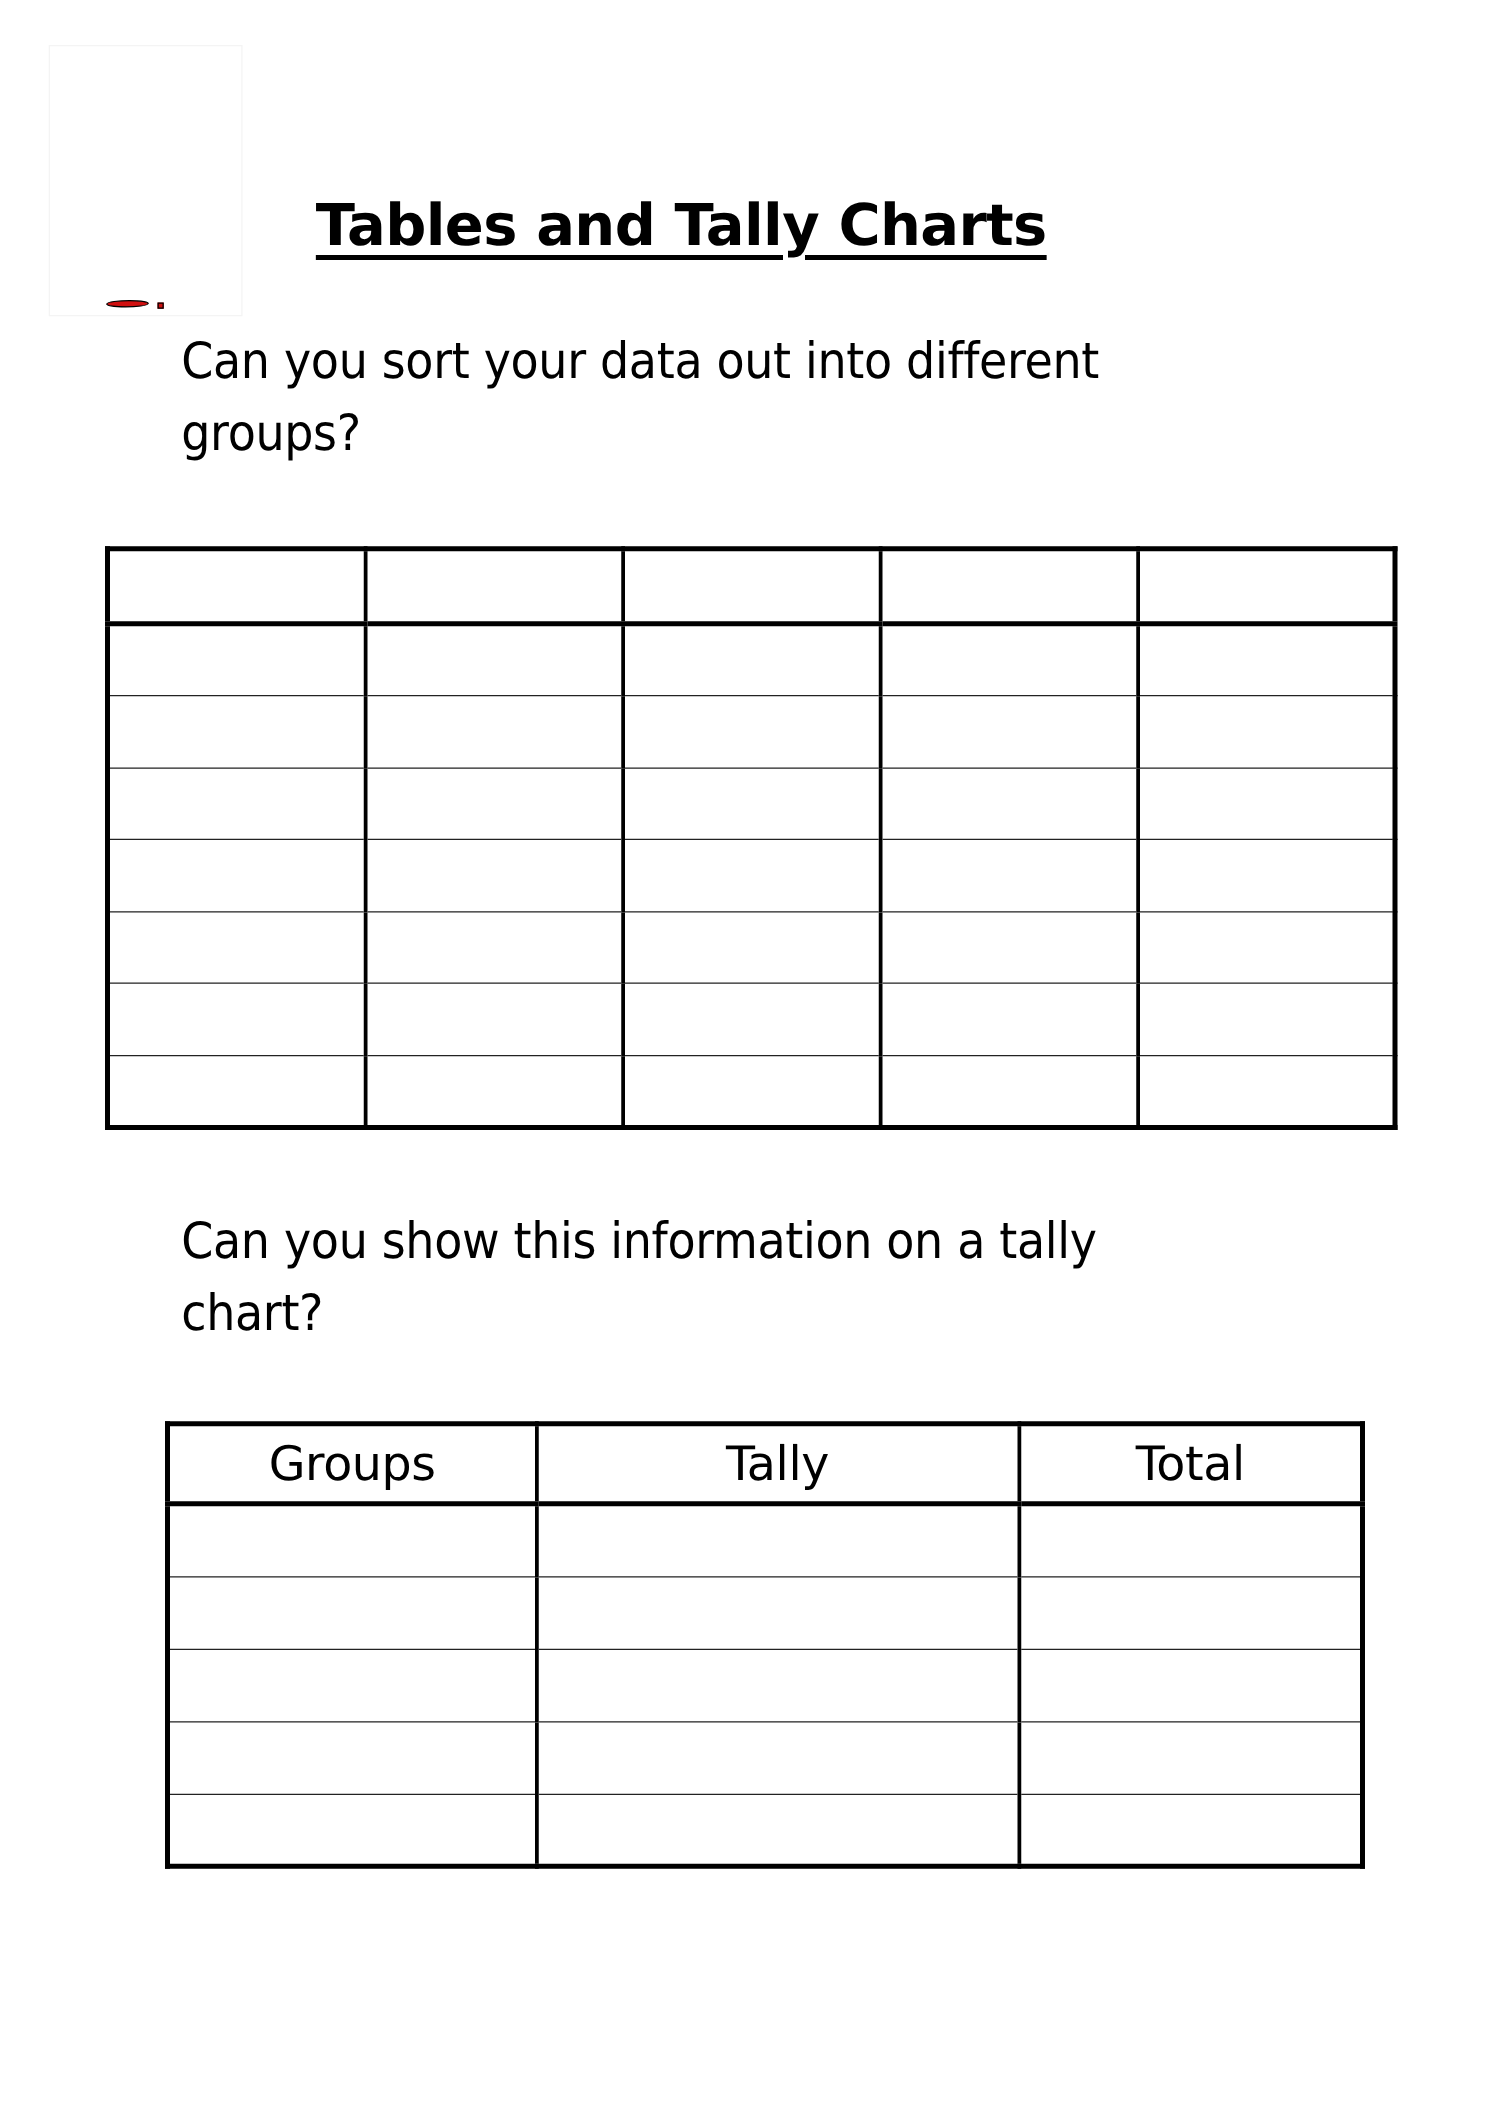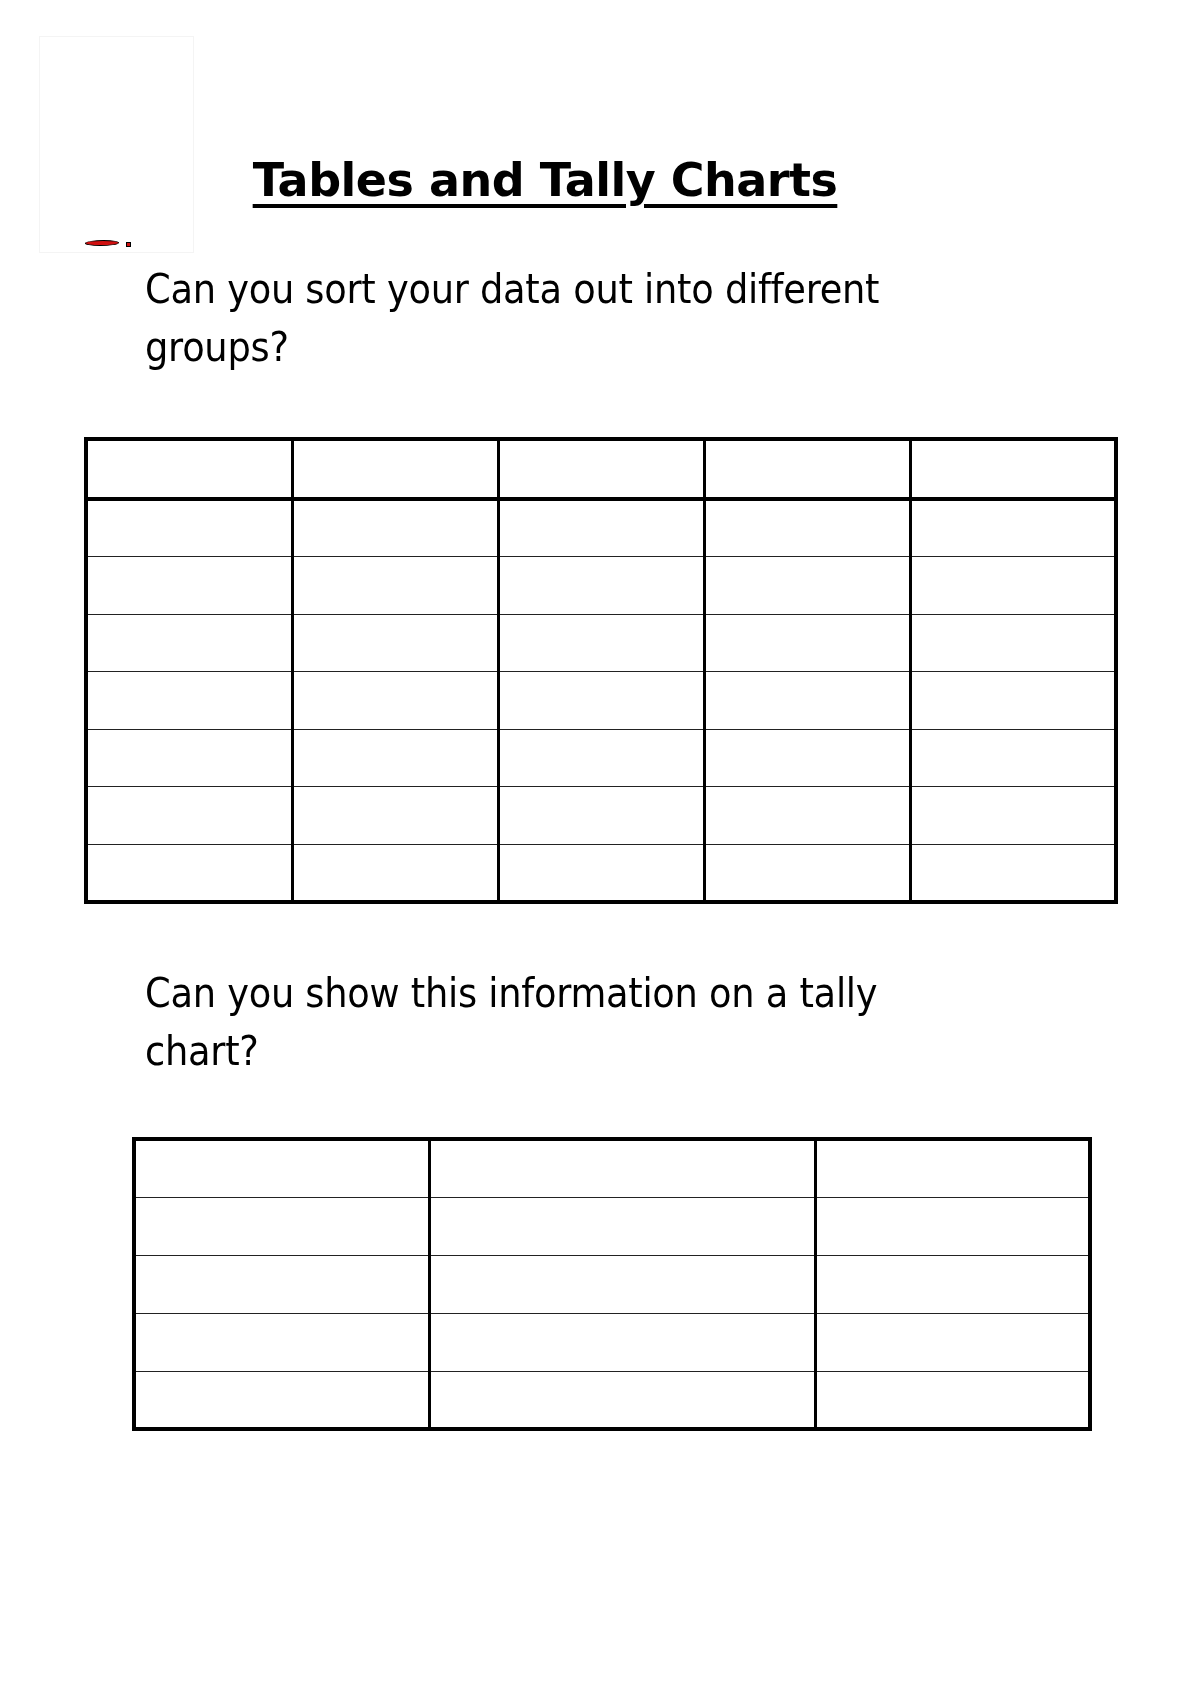--- a/index.html
+++ b/index.html
@@ -114,20 +114,25 @@
 
 <div class="question q2">Can you show this information on a tally chart?</div>
 
 <table class="grid" id="t2">
   <colgroup>
       <col style="width:295px">
       <col style="width:386px">
       <col style="width:275px">
     </colgroup>
   <tbody>
+      <tr>
+    <th>Groups</th>
+    <th>Tally</th>
+    <th>Total</th>
+  </tr>
   <tr>
     <td></td>
     <td></td>
     <td></td>
   </tr>
   <tr>
     <td></td>
     <td></td>
     <td></td>
   </tr>

